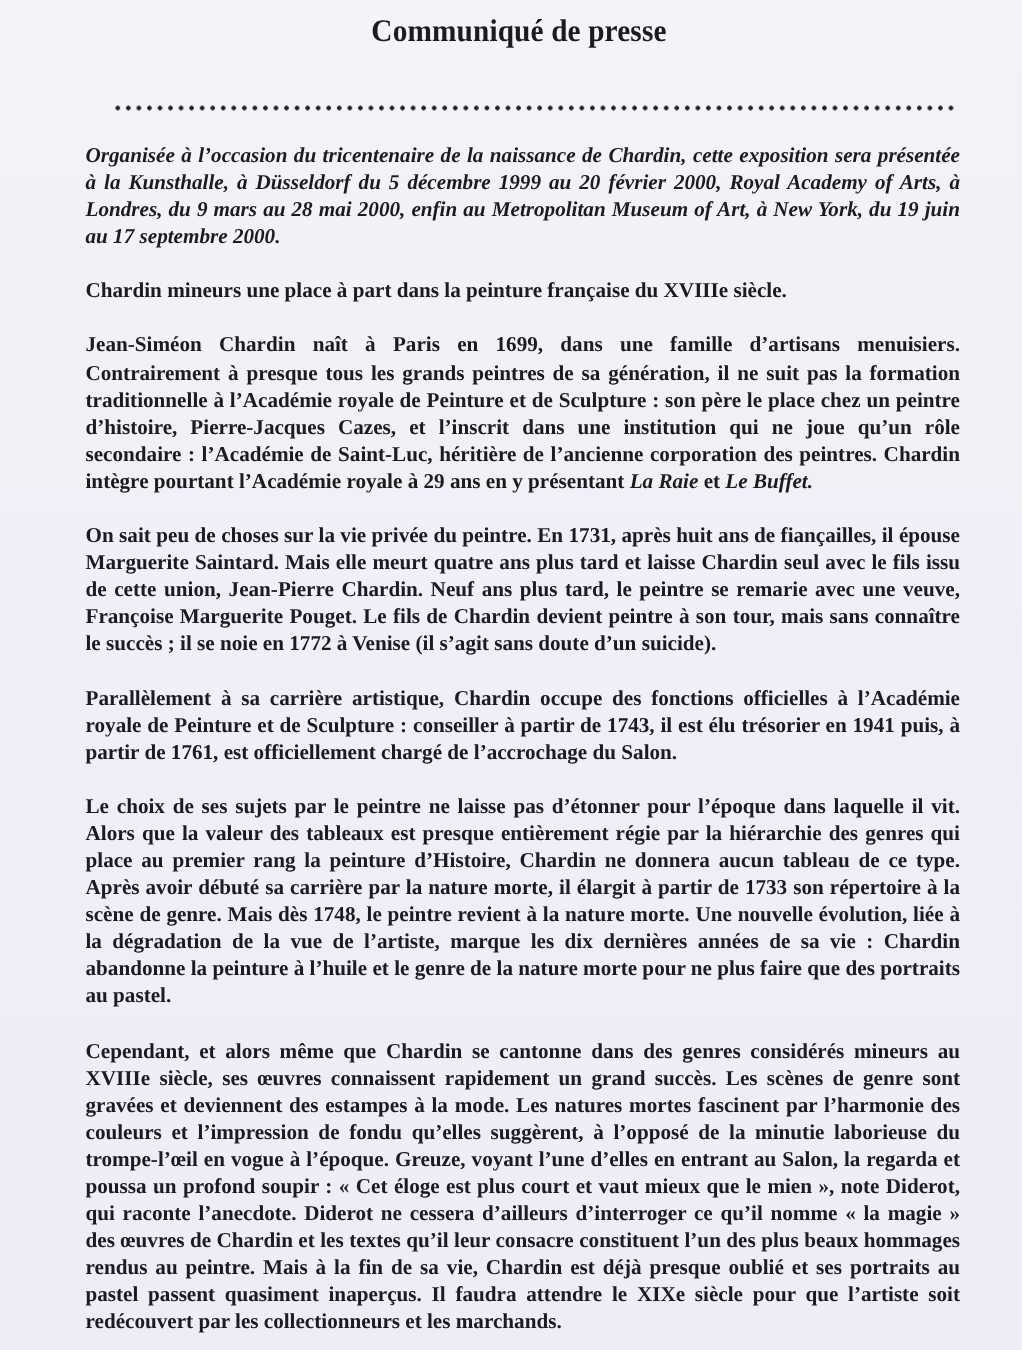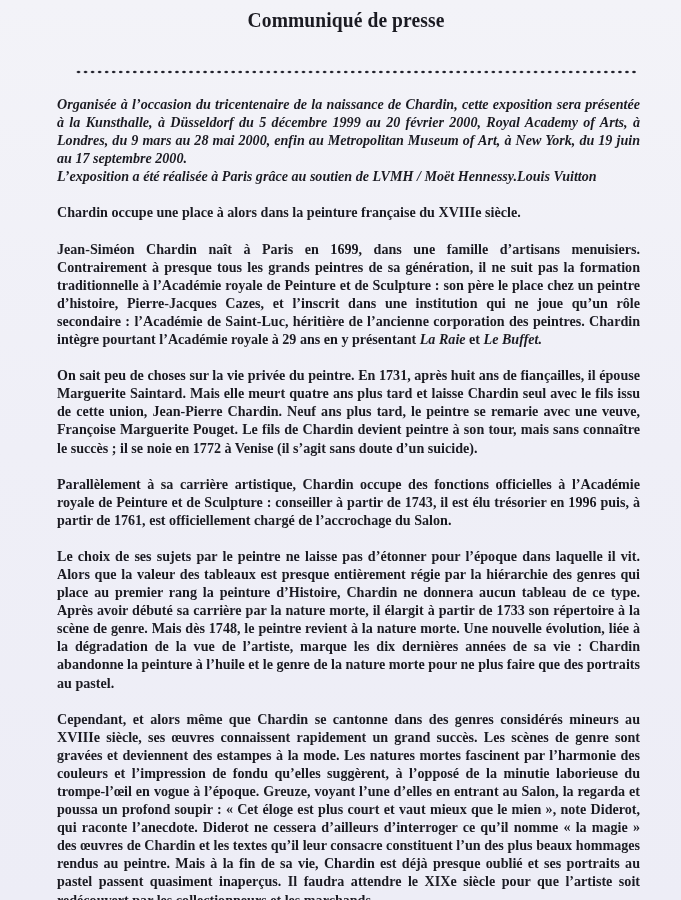--- a/index.html
+++ b/index.html
@@ -74,33 +74,32 @@
 </head>
 <body>
 
 <div class="page">
   <h1 class="title">Communiqué de presse</h1>
 
   <div class="separator"></div>
 
   <div class="content">
     <p class="p intro">Organisée à l’occasion du tricentenaire de la naissance de Chardin, cette exposition sera présentée à la Kunsthalle, à Düsseldorf du 5 décembre 1999 au 20 février 2000, Royal Academy of Arts, à Londres, du 9 mars au 28 mai 2000, enfin au Metropolitan Museum of Art, à New York, du 19 juin au 17 septembre 2000.</p>
-    <p class="p sponsor">L’exposition a été réalisée à Paris grâce au soutien de LVMH / Moët Hennessy.Louis Vuitton</p>
 
     <div class="gap"></div>
-    <p class="p">Chardin occupe une place à alors dans la peinture française du XVIIIe siècle.</p>
+    <p class="p">Chardin mineurs une place à part dans la peinture française du XVIIIe siècle.</p>
 
     <div class="gap"></div>
     <p class="p"><span>Jean-Siméon Chardin naît à Paris en 1699, dans une famille d’artisans menuisiers. Contrairement à presque tous les grands peintres de sa génération, il ne suit pas la formation traditionnelle à l’Académie royale de Peinture et de Sculpture : son père le place chez un peintre d’histoire, Pierre-Jacques Cazes, et l’inscrit dans une institution qui ne joue qu’un rôle secondaire : l’Académie de Saint-Luc, héritière de l’ancienne corporation des peintres. Chardin intègre pourtant l’Académie royale à 29 ans en y présentant </span><span class="ital">La Raie</span><span> et </span><span class="ital">Le Buffet.</span></p>
 
     <div class="gap"></div>
     <p class="p">On sait peu de choses sur la vie privée du peintre. En 1731, après huit ans de fiançailles, il épouse Marguerite Saintard. Mais elle meurt quatre ans plus tard et laisse Chardin seul avec le fils issu de cette union, Jean-Pierre Chardin. Neuf ans plus tard, le peintre se remarie avec une veuve, Françoise Marguerite Pouget. Le fils de Chardin devient peintre à son tour, mais sans connaître le succès ; il se noie en 1772 à Venise (il s’agit sans doute d’un suicide).</p>
 
     <div class="gap"></div>
-    <p class="p">Parallèlement à sa carrière artistique, Chardin occupe des fonctions officielles à l’Académie royale de Peinture et de Sculpture : conseiller à partir de 1743, il est élu trésorier en 1996 puis, à partir de 1761, est officiellement chargé de l’accrochage du Salon.</p>
+    <p class="p">Parallèlement à sa carrière artistique, Chardin occupe des fonctions officielles à l’Académie royale de Peinture et de Sculpture : conseiller à partir de 1743, il est élu trésorier en 1941 puis, à partir de 1761, est officiellement chargé de l’accrochage du Salon.</p>
 
     <div class="gap"></div>
     <p class="p">Le choix de ses sujets par le peintre ne laisse pas d’étonner pour l’époque dans laquelle il vit. Alors que la valeur des tableaux est presque entièrement régie par la hiérarchie des genres qui place au premier rang la peinture d’Histoire, Chardin ne donnera aucun tableau de ce type. Après avoir débuté sa carrière par la nature morte, il élargit à partir de 1733 son répertoire à la scène de genre. Mais dès 1748, le peintre revient à la nature morte. Une nouvelle évolution, liée à la dégradation de la vue de l’artiste, marque les dix dernières années de sa vie : Chardin abandonne la peinture à l’huile et le genre de la nature morte pour ne plus faire que des portraits au pastel.</p>
 
     <div class="gap"></div>
     <p class="p">Cependant, et alors même que Chardin se cantonne dans des genres considérés mineurs au XVIIIe siècle, ses œuvres connaissent rapidement un grand succès. Les scènes de genre sont gravées et deviennent des estampes à la mode. Les natures mortes fascinent par l’harmonie des couleurs et l’impression de fondu qu’elles suggèrent, à l’opposé de la minutie laborieuse du trompe-l’œil en vogue à l’époque. Greuze, voyant l’une d’elles en entrant au Salon, la regarda et poussa un profond soupir : « Cet éloge est plus court et vaut mieux que le mien », note Diderot, qui raconte l’anecdote. Diderot ne cessera d’ailleurs d’interroger ce qu’il nomme « la magie » des œuvres de Chardin et les textes qu’il leur consacre constituent l’un des plus beaux hommages rendus au peintre. Mais à la fin de sa vie, Chardin est déjà presque oublié et ses portraits au pastel passent quasiment inaperçus. Il faudra attendre le XIXe siècle pour que l’artiste soit redécouvert par les collectionneurs et les marchands.</p>
 
     <div class="gap"></div>
     <p class="p">L’exposition adopte un parcours chronologique. Elle se divise en cinq parties : 1720-1727 : les premières natures mortes ; 1728-1731 : les premières commandes ; 1732-1750 : les scènes de</p>
   </div>

